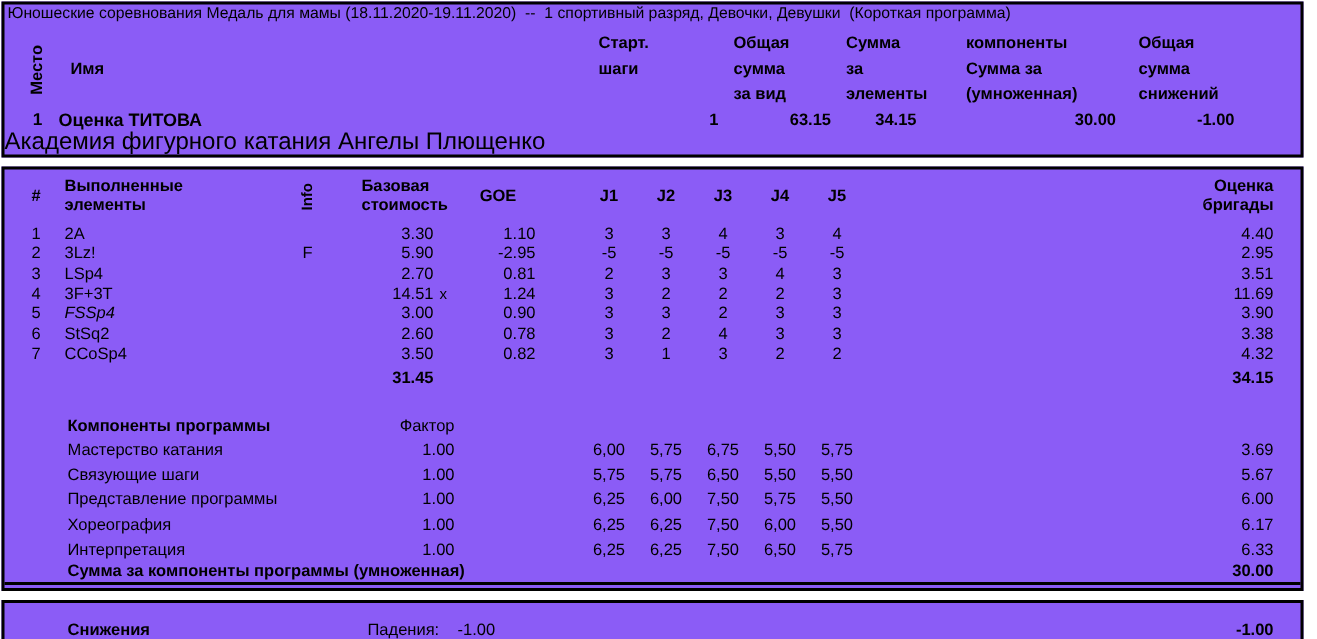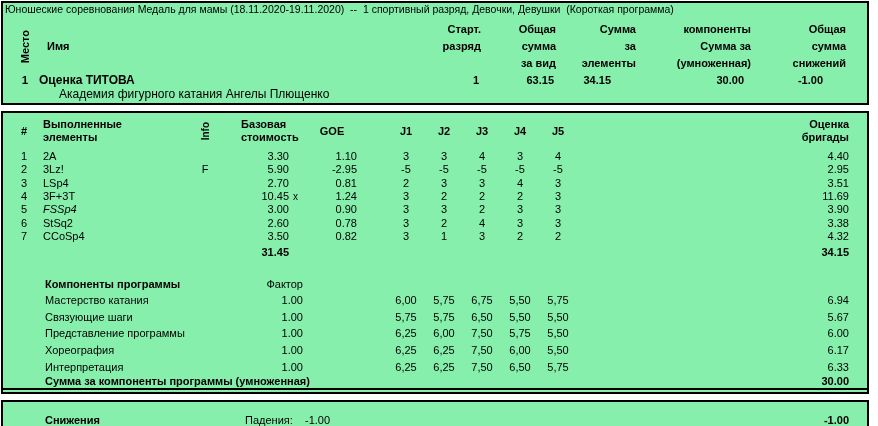--- a/index.html
+++ b/index.html
@@ -4,51 +4,51 @@
 <style>
   * { box-sizing: border-box; margin: 0; padding: 0; }
   html,body { background:#f2f2f2; }
   body {
     width:878px; height:426px;
     font-family:"Liberation Sans", sans-serif;
     color:#000; font-size:11px;
   }
   .page { position:relative; width:878px; height:426px; background:#fff; overflow:hidden; }
 
-  .box { position:absolute; left:1px; width:868px; border:2px solid #000; background:#86efac; }
+  .box { position:absolute; left:1px; width:868px; border:2px solid #000; background:#8b5cf6; }
   #box-summary   { top:1px;   height:104px; }
   #box-main      { top:111px; height:283px; display:flex; flex-direction:column; }
   #box-deduct    { top:400px; height:40px; }
 
   .title {
     font-size:10.5px; line-height:13px; padding-left:2px;
     white-space:pre; overflow:hidden;
   }
 
   
   .sum-grid {
     display:grid;
     grid-template-columns: 28px 1fr 90px 75px 80px 115px 95px;
     padding:0 13px 0 8px;
   }
   .sum-head { height:56px; font-weight:bold; padding-top:5px; }
-  .sum-head .h { text-align:right; line-height:17px; padding-right:8px; }
+  .sum-head .h { line-height:17px; padding-right:8px; }
   .h-name { text-align:left !important; padding-left:8px; align-self:center; }
   .cell-place { display:flex; align-items:center; justify-content:center; }
   .vert {
     writing-mode: vertical-rl; transform: rotate(180deg);
     font-weight:bold; white-space:nowrap;
   }
   .sum-row { height:16px; font-weight:bold; align-items:center; }
   .sum-row .v { text-align:right; }
   .skater-place { text-align:center; font-size:11.5px; }
   .skater-name { font-size:12px; }
   .pr10 { padding-right:10px; } .pr33 { padding-right:33px; }
   .pr15 { padding-right:15px; } .pr31 { padding-right:31px; }
-  .club-line { margin-left:56px; font-size:12px; line-height:13px; }
+  .club-line { font-size:16px; line-height:13px; }
 
   
   .el-grid {
     display:grid;
     grid-template-columns: 26px 148px 40px 64px 18px 50px 30px 38px 38px 38px 38px 38px 1fr;
     padding:0 18px 0 8px;
   }
   .el-head { height:38px; font-weight:bold; align-items:center; }
   .el-head .two { line-height:13px; }
   .c-center { text-align:center; }
@@ -94,21 +94,21 @@
   <div class="box" id="box-summary">
     <div class="title">Юношеские соревнования Медаль для мамы (18.11.2020-19.11.2020)  --  1 спортивный разряд, Девочки, Девушки  (Короткая программа)</div>
 
     <div class="sum-grid sum-head">
       <div class="cell-place">
         <span class="vert">Место</span>
       </div>
       <div class="h h-name">Имя</div>
       <div class="h">
         <div>Старт.</div>
-        <div>разряд</div>
+        <div>шаги</div>
       </div>
       <div class="h">
         <div>Общая</div>
         <div>сумма</div>
         <div>за вид</div>
       </div>
       <div class="h">
         <div>Сумма</div>
         <div>за</div>
         <div>элементы</div>
@@ -209,21 +209,21 @@
       <div class="c-center">3</div>
       <div class="c-center">4</div>
       <div class="c-center">3</div>
       <div class="c-right">3.51</div>
     </div>
 
     <div class="el-grid el-row">
       <div class="c-center">4</div>
       <div style="padding-left:6px;">3F+3T</div>
       <div class="c-center"></div>
-      <div class="c-right">10.45</div>
+      <div class="c-right">14.51</div>
       <div class="xmark">x</div>
       <div class="c-right">1.24</div>
       <div></div>
       <div class="c-center">3</div>
       <div class="c-center">2</div>
       <div class="c-center">2</div>
       <div class="c-center">2</div>
       <div class="c-center">3</div>
       <div class="c-right">11.69</div>
     </div>
@@ -301,21 +301,21 @@
     <div class="comp-grid comp-row">
       <div></div>
       <div class="lbl">Мастерство катания</div>
       <div class="c-right">1.00</div>
       <div></div>
       <div class="c-center">6,00</div>
       <div class="c-center">5,75</div>
       <div class="c-center">6,75</div>
       <div class="c-center">5,50</div>
       <div class="c-center">5,75</div>
-      <div class="c-right">6.94</div>
+      <div class="c-right">3.69</div>
     </div>
 
     <div class="comp-grid comp-row">
       <div></div>
       <div class="lbl">Связующие шаги</div>
       <div class="c-right">1.00</div>
       <div></div>
       <div class="c-center">5,75</div>
       <div class="c-center">5,75</div>
       <div class="c-center">6,50</div>

